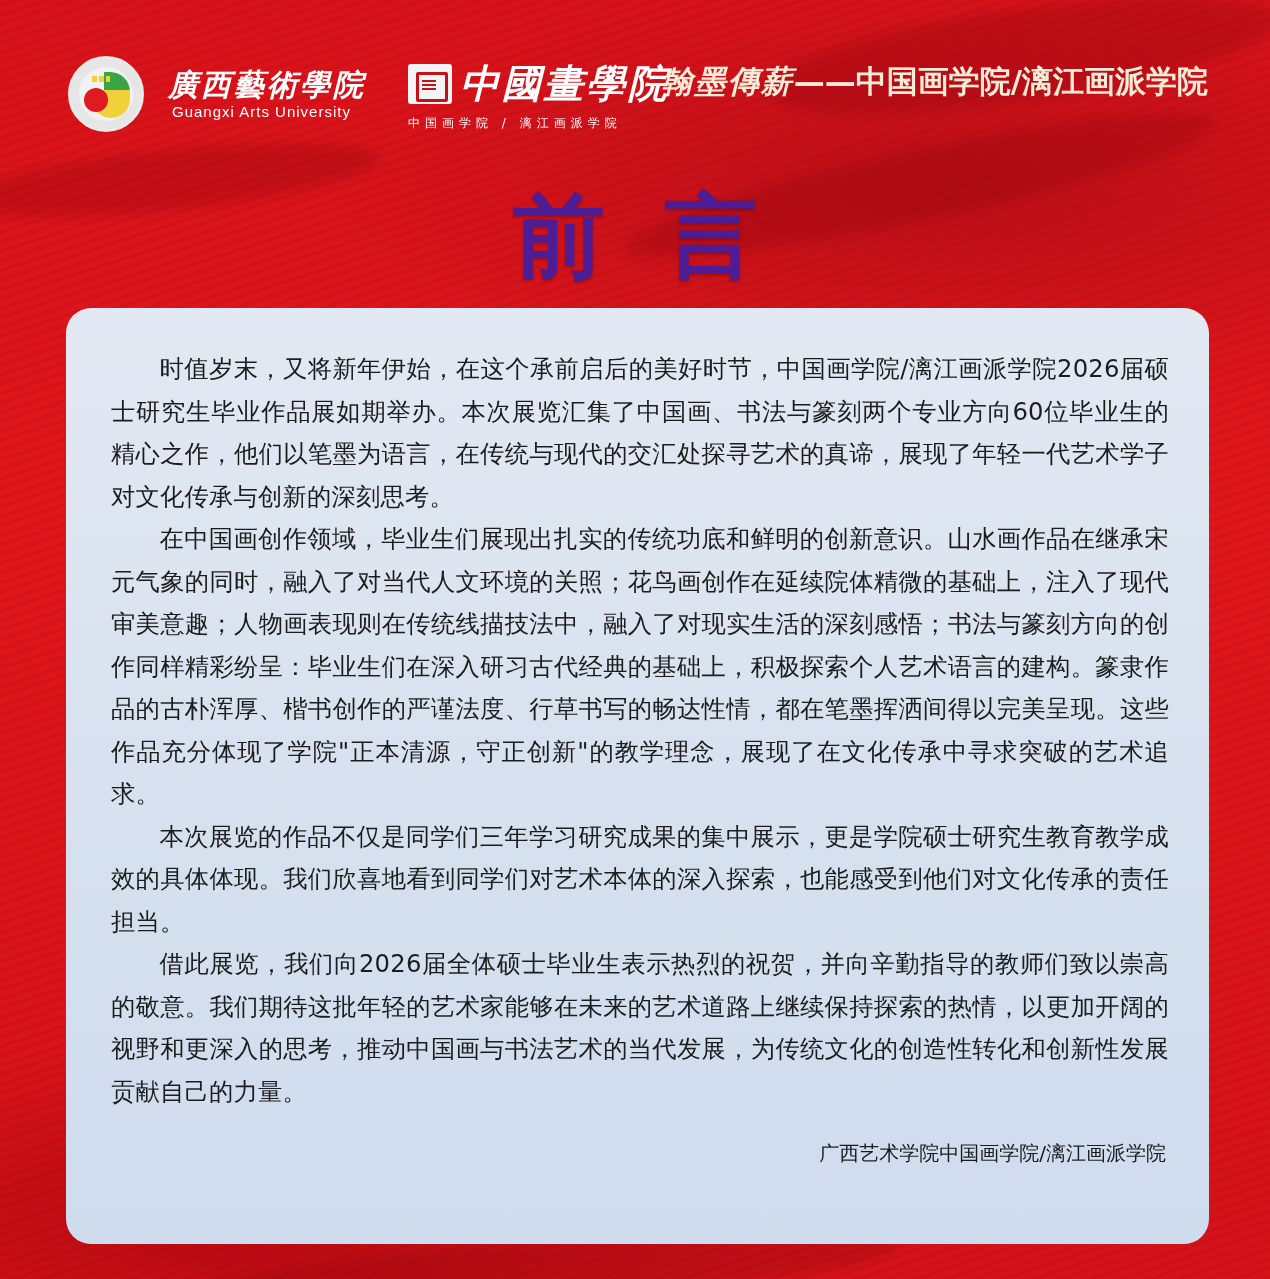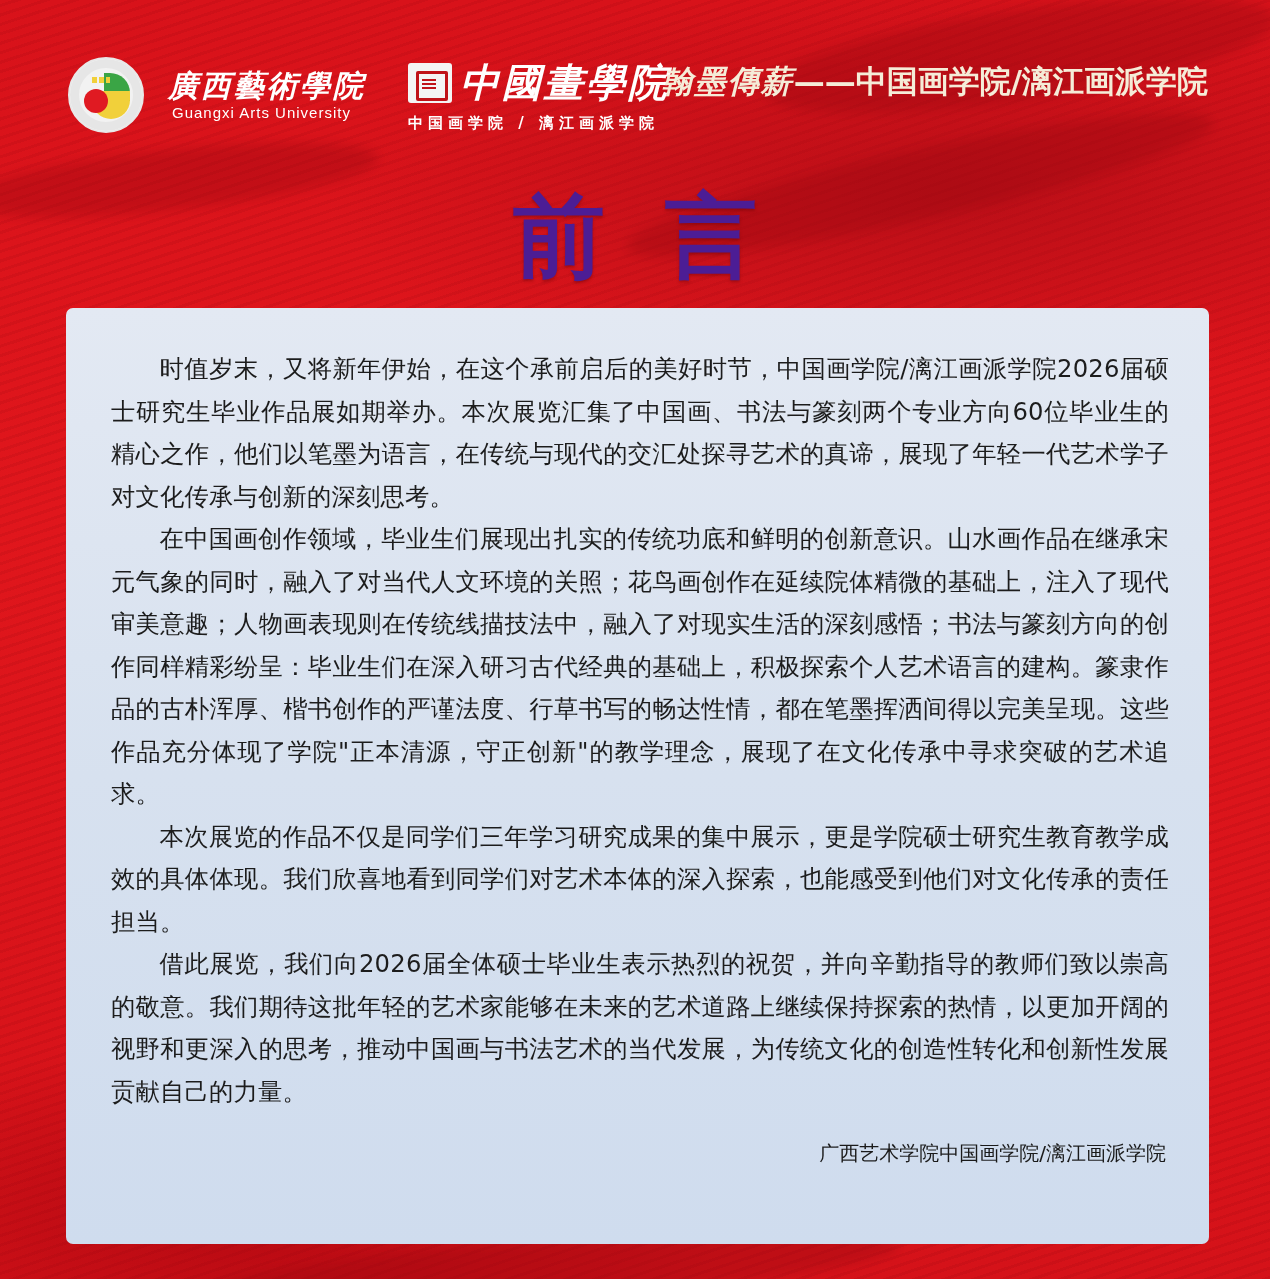--- a/index.html
+++ b/index.html
@@ -41,40 +41,40 @@
   .cap-top { display: flex; align-items: center; }
   .cap-seal {
     width: 44px; height: 40px; background: #f4f4f4; border-radius: 3px;
     position: relative;
   }
   .cap-seal::before { content: ""; position: absolute; left: 8px; top: 8px; width: 26px; height: 24px;
     border: 3px solid #c01218; border-radius: 2px; }
   .cap-seal::after { content: ""; position: absolute; left: 14px; top: 14px; width: 14px; height: 12px;
     background: repeating-linear-gradient(0deg, #c01218 0 2px, transparent 2px 4px); }
   .cap-cn { font-family: "DejaVu Serif", serif; font-style: italic; font-weight: bold; font-size: 39px; color: #fff; margin-left: 8px; letter-spacing: 3px; }
-  .cap-sub { font-size: 15px; color: #fff; letter-spacing: 5px; margin-top: 4px; font-weight: bold; }
+  .cap-sub { font-size: 12px; color: #fff; letter-spacing: 5px; margin-top: 4px; font-weight: normal; }
 
   .header-right { position: absolute; right: 62px; top: 60px; text-align: right; color: #f5ecd8; }
   .hr-line1 { font-size: 31px; font-weight: bold; line-height: 42px; white-space: nowrap; }
   .hr-line1 .callig { font-family: "DejaVu Serif", serif; font-style: italic; letter-spacing: 2px; }
   .hr-line2 { font-size: 31px; font-weight: bold; line-height: 42px; white-space: nowrap; }
 
   
   .page-title {
     position: absolute; left: 0; right: 0; top: 182px; text-align: center;
     color: #4c1d95; font-size: 92px; font-weight: bold; letter-spacing: 60px; padding-left: 60px;
     line-height: 110px;
     text-shadow: 0 2px 3px rgba(90,0,0,0.35);
   }
 
   
   .panel {
     position: absolute; left: 66px; top: 308px; width: 1143px; height: 936px;
     background: linear-gradient(180deg, #e3e9f3 0%, #d7e1ef 50%, #cfdcee 100%);
-    border-radius: 7px;
+    border-radius: 25px;
   }
   .body-text {
     position: absolute; left: 45px; top: 40px; width: 1058px;
     color: #1c1c1c; font-size: 24.3px; line-height: 42.5px; text-align: justify;
     letter-spacing: 0.2px;
   }
   .body-text p { text-indent: 2em; }
   .signature {
     position: absolute; right: 43px; top: 830px; text-align: center;
     color: #1a1a1a; font-size: 20px; font-weight: normal; line-height: 30px;

